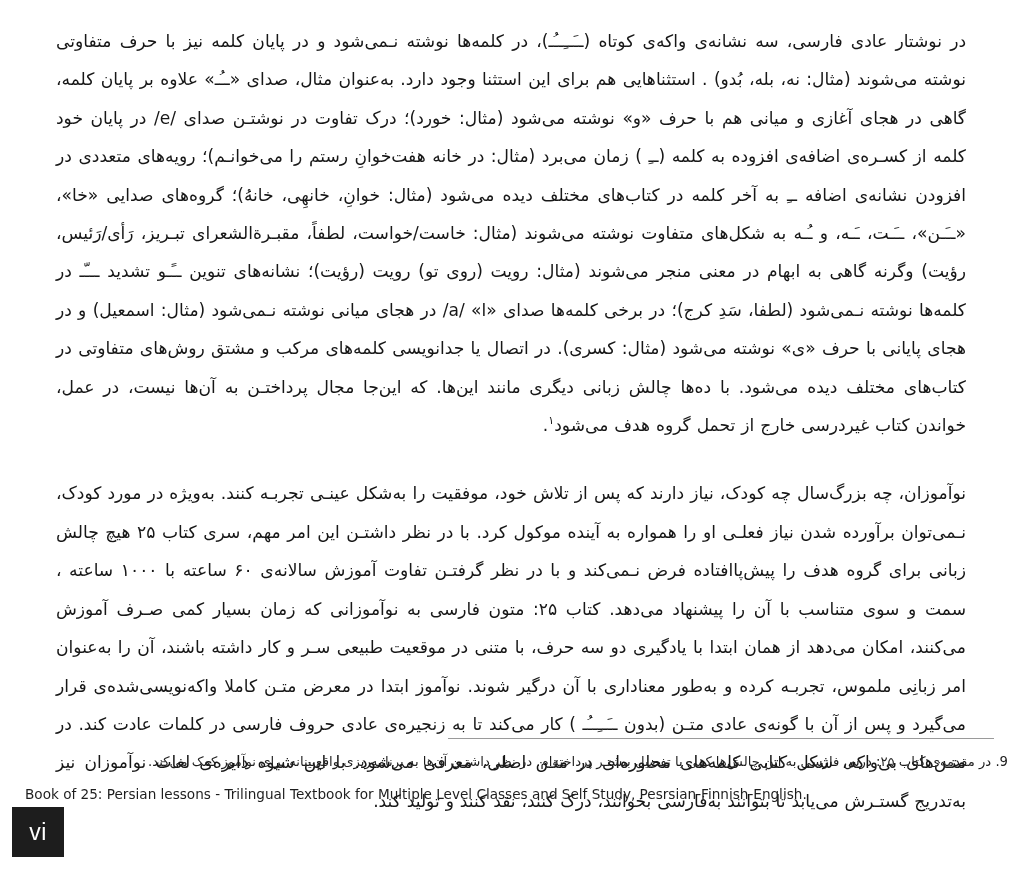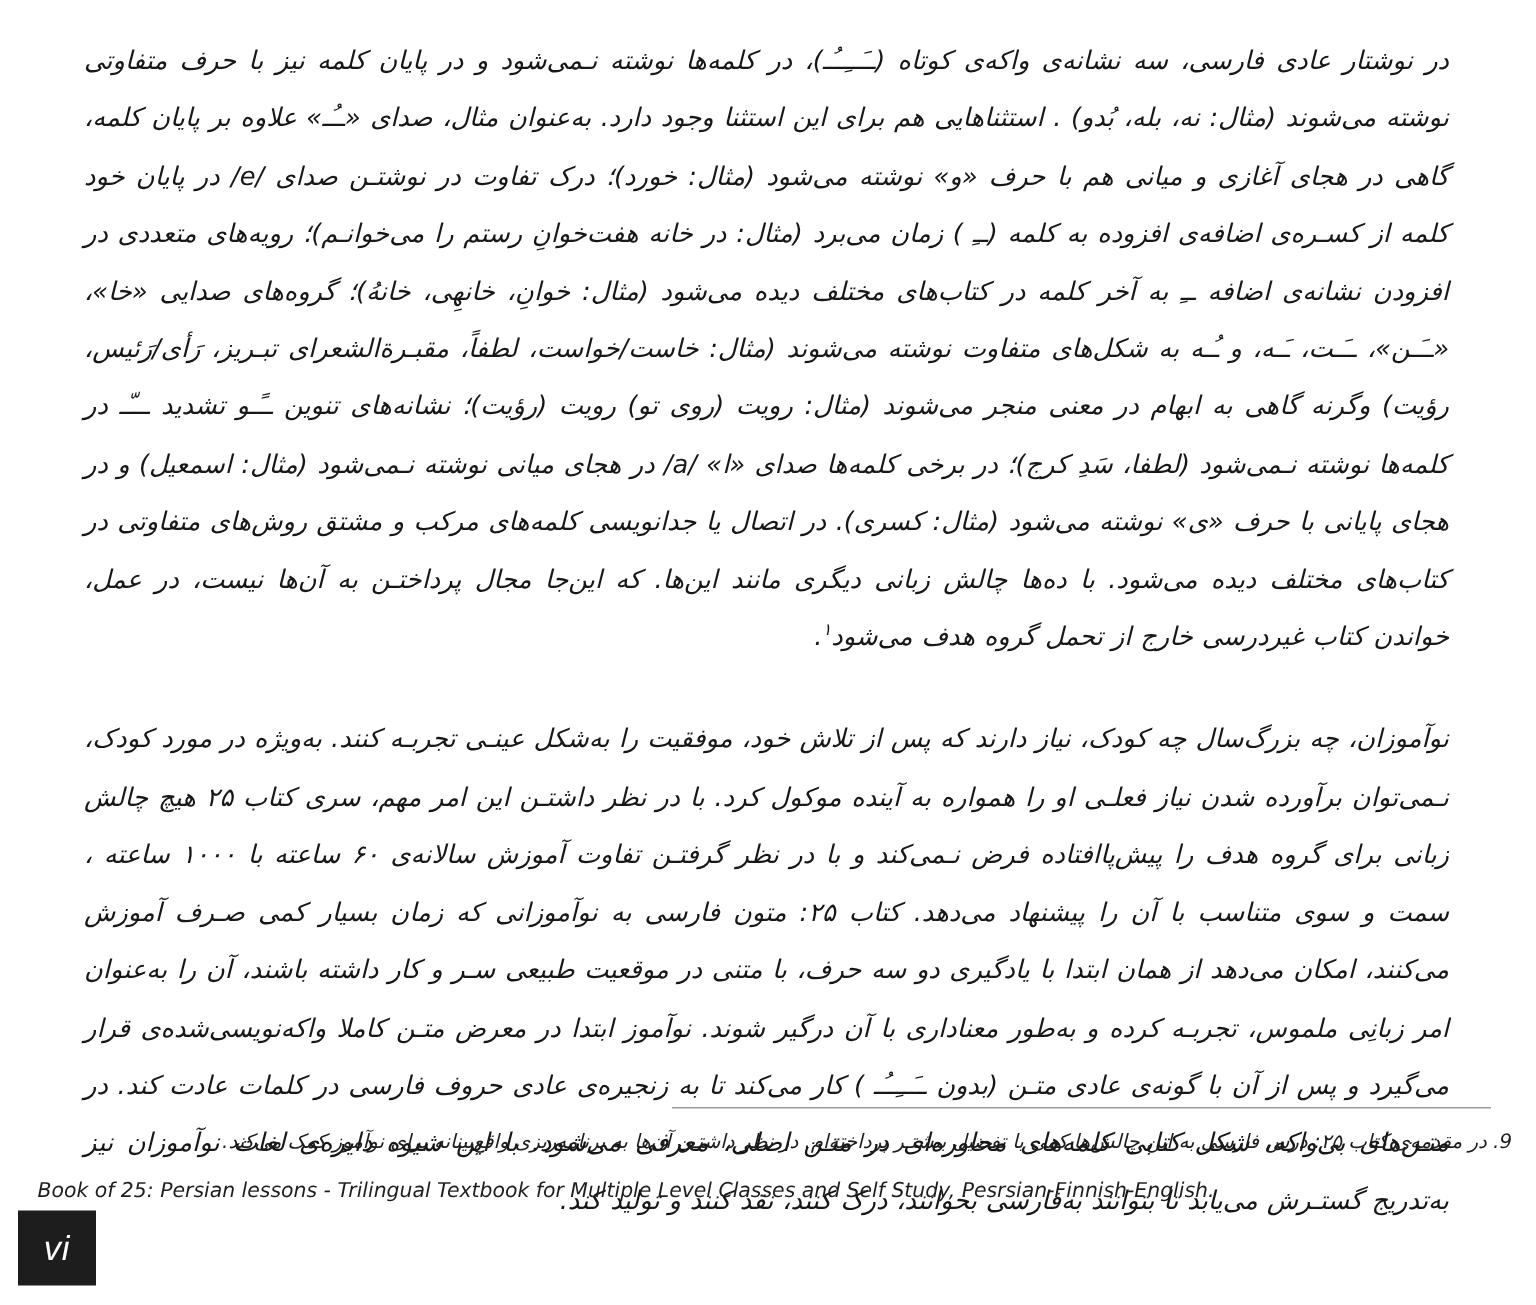--- a/index.html
+++ b/index.html
@@ -15,21 +15,20 @@
     color: #1b1b1b;
     overflow: hidden;
     position: relative;
   }
 
   .page {
     position: relative;
     width: 1024px;
     height: 870px;
     box-sizing: border-box;
-    font-style: italic;
   }
 
   
   .body-area {
     position: absolute;
     top: 22px;
     right: 58px;
     left: 56px;
     direction: rtl;
     text-align: justify;

